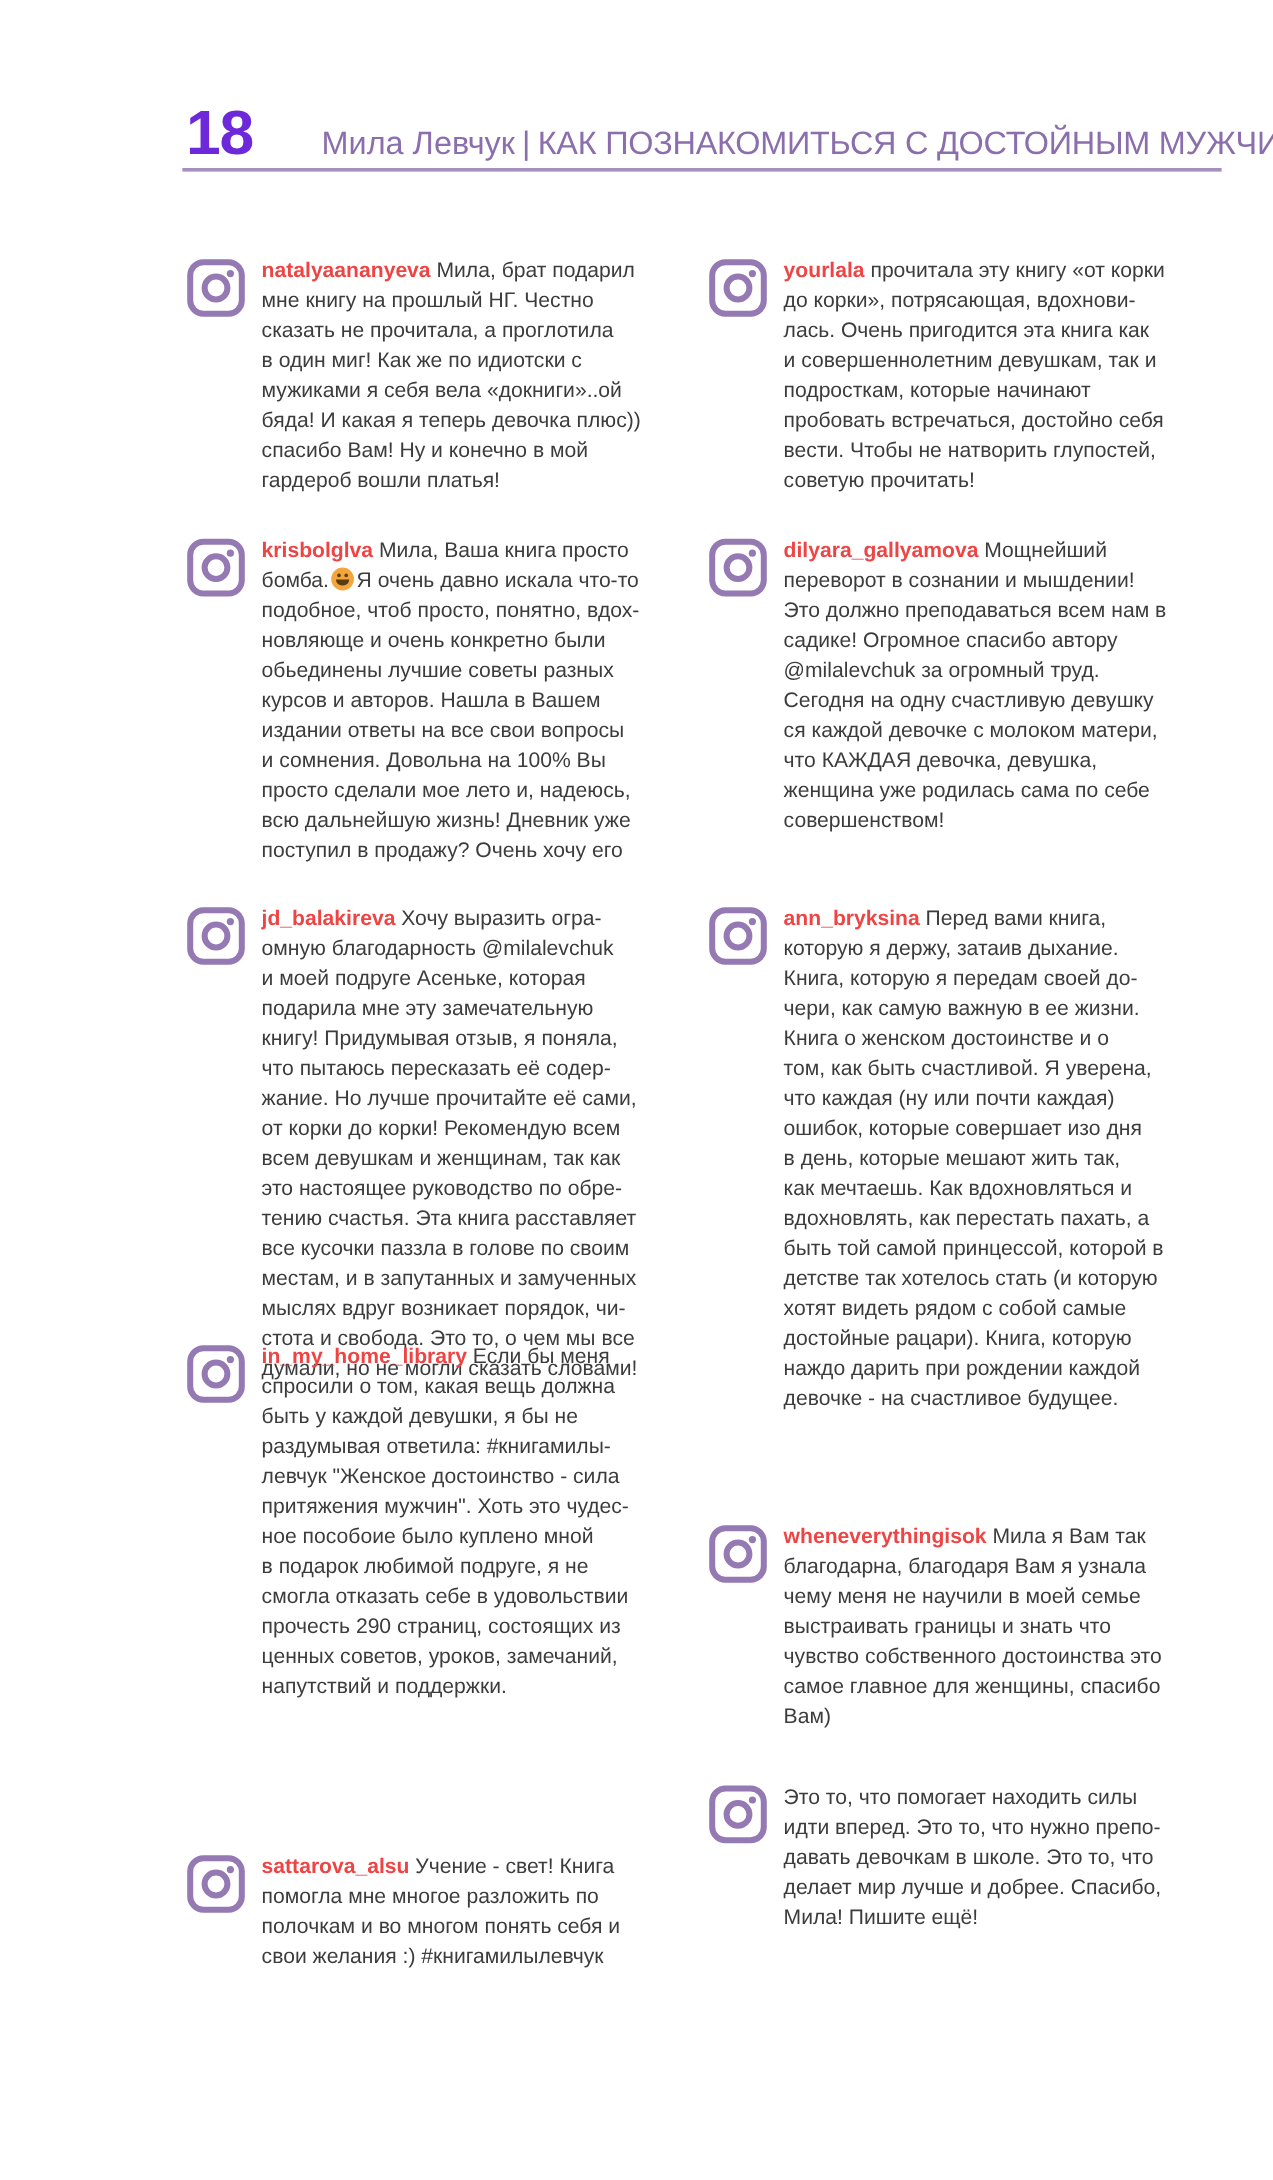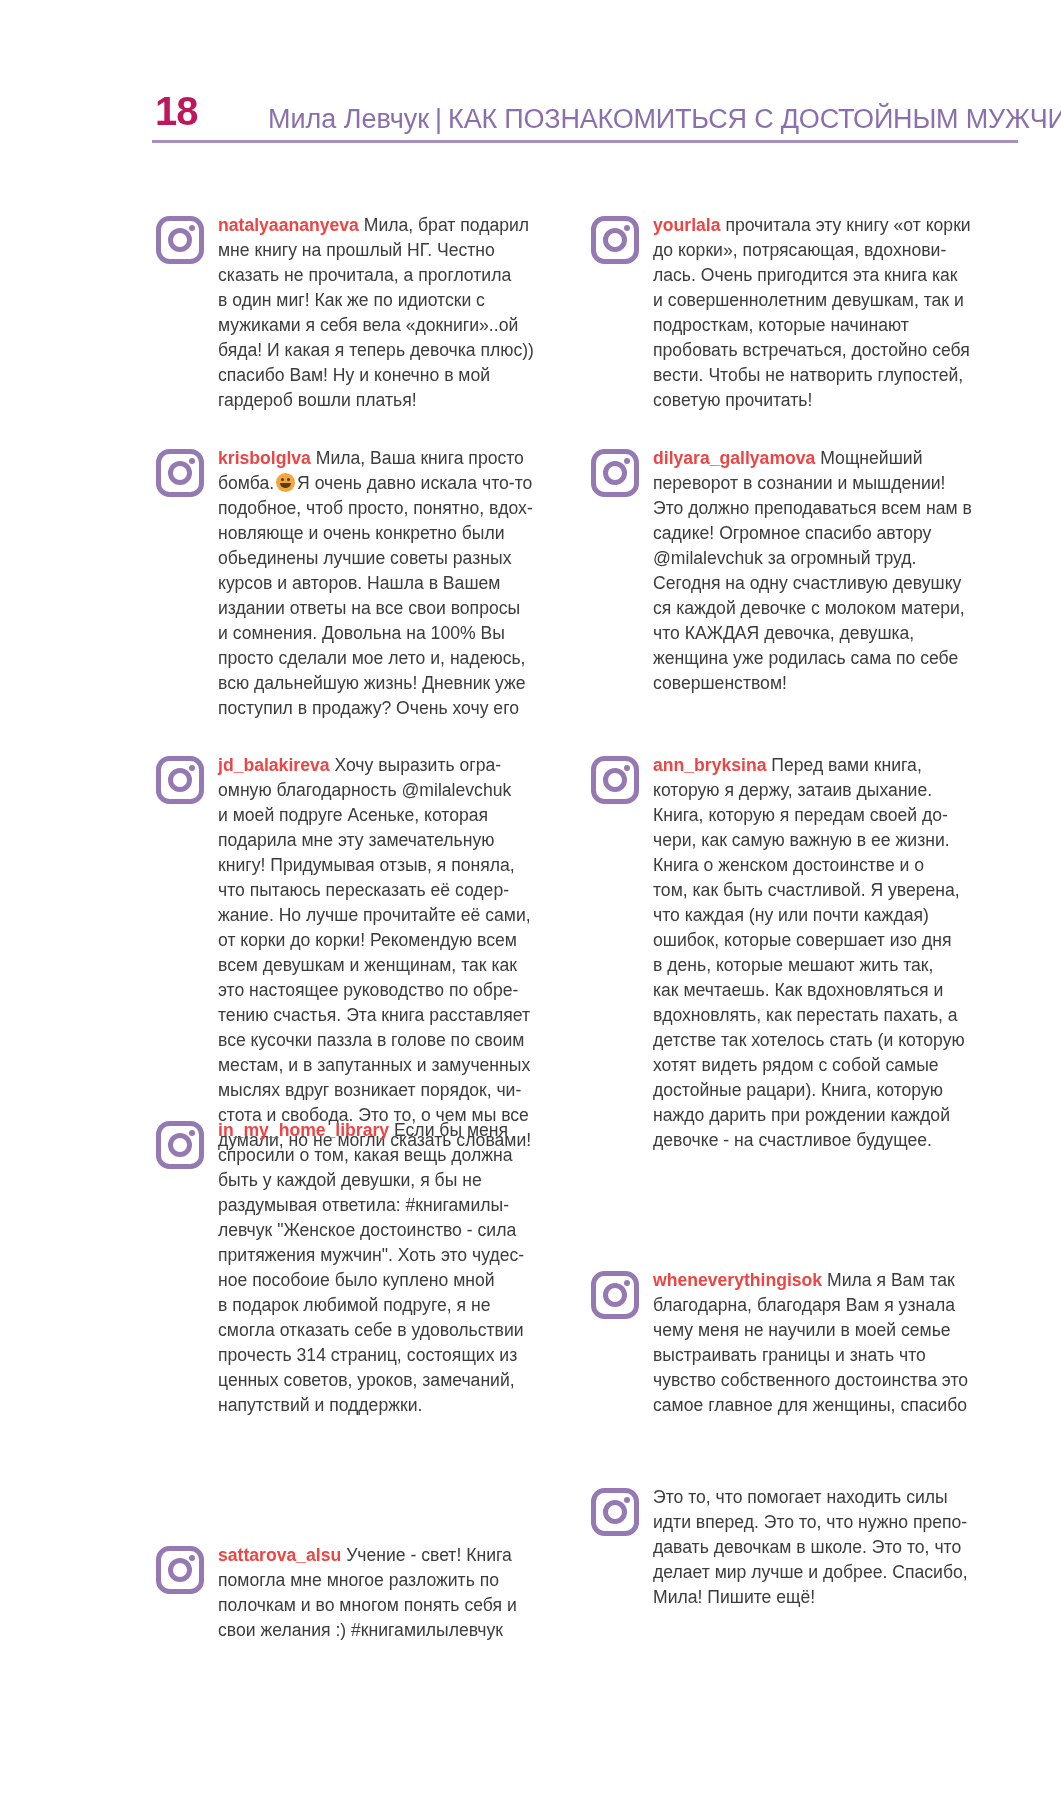--- a/index.html
+++ b/index.html
@@ -10,21 +10,21 @@
     color: #3a3a3a;
     position: relative;
     overflow: hidden;
   }
   .header {
     position: absolute; left: 152px; top: 82px; width: 866px; height: 58px;
     border-bottom: 3px solid #a48fbf;
   }
   .page-num {
     position: absolute; left: 3px; top: 0px;
-    font-size: 40px; font-weight: bold; color: #be185d;
+    font-size: 52px; font-weight: bold; color: #6d28d9;
     letter-spacing: -1px; line-height: 58px;
   }
   .running-head {
     position: absolute; left: 116px; top: 24px; right: 0;
     font-size: 27px; color: #8b6fad; white-space: nowrap; line-height: 26px;
   }
   .running-head .sep { margin: 0 6px; color: #8b6fad; }
   .running-head .book-title { text-transform: uppercase; letter-spacing: -0.2px; }
 
   .review {
@@ -190,20 +190,21 @@
     <p>которую я держу, затаив дыхание.</p>
     <p>Книга, которую я передам своей до-</p>
     <p>чери, как самую важную в ее жизни.</p>
     <p>Книга о женском достоинстве и о</p>
     <p>том, как быть счастливой. Я уверена,</p>
     <p>что каждая (ну или почти каждая)</p>
     <p>ошибок, которые совершает изо дня</p>
     <p>в день, которые мешают жить так,</p>
     <p>как мечтаешь. Как вдохновляться и</p>
     <p>вдохновлять, как перестать пахать, а</p>
+    <p>быть той самой принцессой, которой в</p>
     <p>детстве так хотелось стать (и которую</p>
     <p>хотят видеть рядом с собой самые</p>
     <p>достойные рацари). Книга, которую</p>
     <p>наждо дарить при рождении каждой</p>
     <p>девочке - на счастливое будущее.</p>
   </div>
 </div>
 
 <div class="review" style="left:155px; top:1118px;">
   <span class="ig-icon">
@@ -214,39 +215,40 @@
   <div class="text">
     <p><span class="user">in_my_home_library</span> <span>Если бы меня</span></p>
     <p>спросили о том, какая вещь должна</p>
     <p>быть у каждой девушки, я бы не</p>
     <p>раздумывая ответила: #книгамилы-</p>
     <p>левчук "Женское достоинство - сила</p>
     <p>притяжения мужчин". Хоть это чудес-</p>
     <p>ное пособоие было куплено мной</p>
     <p>в подарок любимой подруге, я не</p>
     <p>смогла отказать себе в удовольствии</p>
-    <p>прочесть 314 страниц, состоящих из</p>
+    <p>прочесть 290 страниц, состоящих из</p>
     <p>ценных советов, уроков, замечаний,</p>
     <p>напутствий и поддержки.</p>
   </div>
 </div>
 
 <div class="review" style="left:590px; top:1268px;">
   <span class="ig-icon">
       <svg>
         <use href="#ig"></use>
       </svg>
     </span>
   <div class="text">
     <p><span class="user">wheneverythingisok</span> <span>Мила я Вам так</span></p>
     <p>благодарна, благодаря Вам я узнала</p>
     <p>чему меня не научили в моей семье</p>
     <p>выстраивать границы и знать что</p>
     <p>чувство собственного достоинства это</p>
     <p>самое главное для женщины, спасибо</p>
+    <p>Вам)</p>
   </div>
 </div>
 
 <div class="review" style="left:155px; top:1510px;margin-top:33px;">
   <span class="ig-icon">
       <svg>
         <use href="#ig"></use>
       </svg>
     </span>
   <div class="text">

